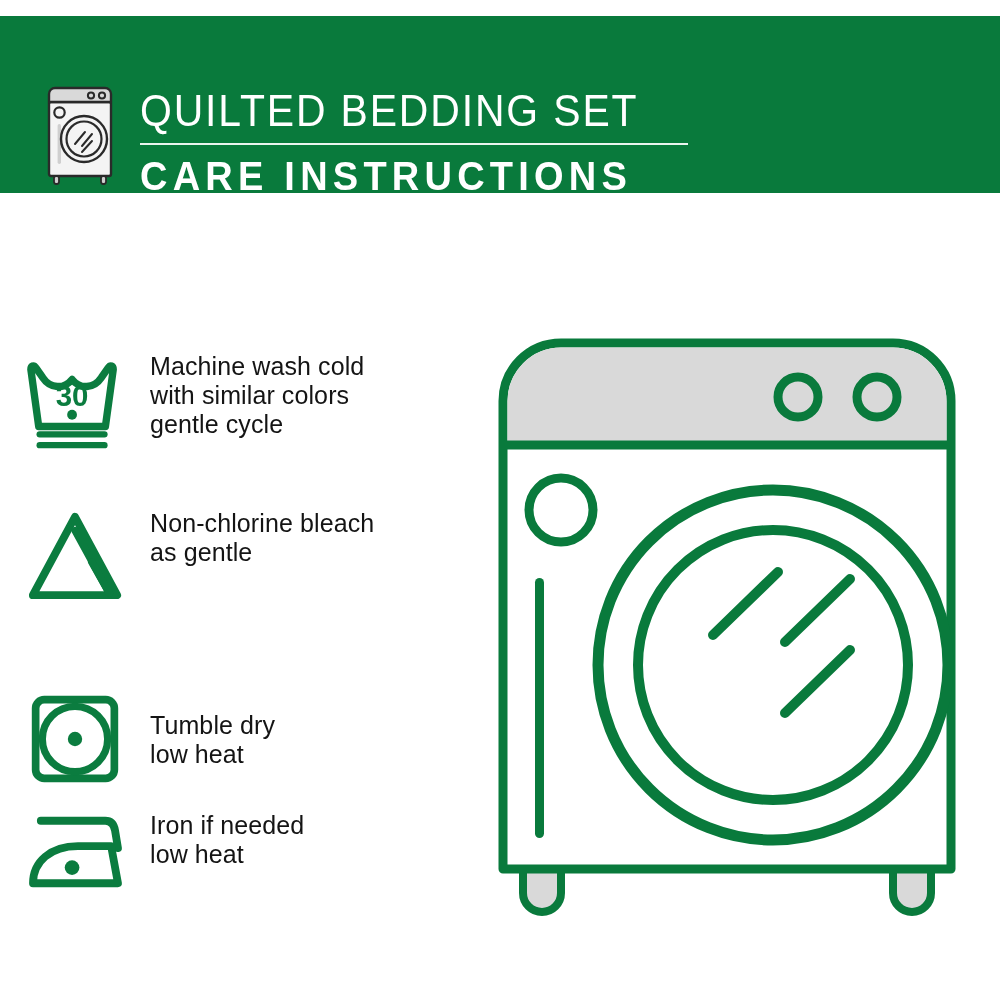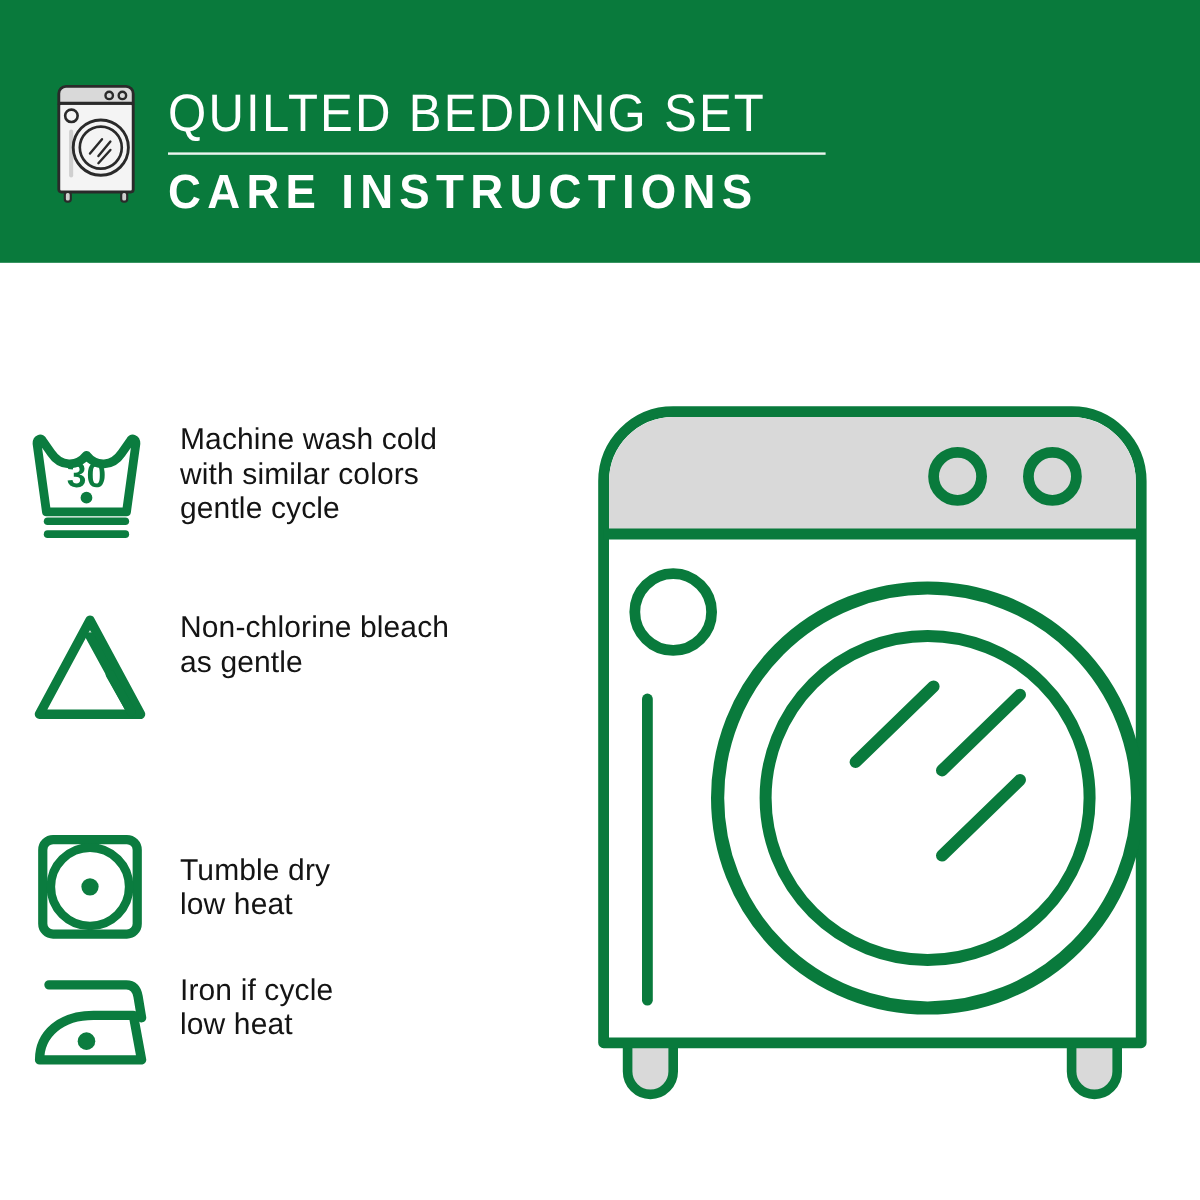--- a/index.html
+++ b/index.html
@@ -16,23 +16,23 @@
     width: 1000px;
     height: 1000px;
     background: #ffffff;
     overflow: hidden;
   }
 
   
   #header {
     position: absolute;
     left: 0;
-    top: 0;
+    top: 16px;
     width: 1000px;
-    height: 219px;
+    height: 177px;
     background: #097a3c;
   }
   #header-logo {
     position: absolute;
     left: 44px;
     top: 68px;
     width: 80px;
     height: 104px;
   }
   #header-text {
@@ -211,21 +211,21 @@
     <div class="row" id="row-3">
       <div class="row-icon">
         <svg viewBox="0 0 110 86" width="108" height="84" aria-hidden="true">
 
           <path d="M20 12 L86 12 C92 12 95 16 96 22 L99 40" fill="none" stroke="#0b7c3f" stroke-width="8" stroke-linecap="round" stroke-linejoin="round"></path>
 
           <path d="M12 76 C12 54 30 38 58 38 L92 38 L99 76 Z" fill="none" stroke="#0b7c3f" stroke-width="8" stroke-linejoin="round" stroke-linecap="round"></path>
           <circle cx="52" cy="60" r="7.5" fill="#0b7c3f"></circle>
         </svg>
       </div>
-      <div class="row-text">Iron if cycle
+      <div class="row-text">Iron if needed
 low heat</div>
     </div>
 
   </div>
 
   <div id="machine">
     <svg viewBox="0 0 475 600" width="475" height="600" aria-hidden="true">
 
       <g>
         <path d="M28 520 L66 520 L66 558 a19 19 0 0 1 -38 0 Z" fill="#d9d9d9" stroke="#097a3c" stroke-width="8" stroke-linejoin="round"></path>

